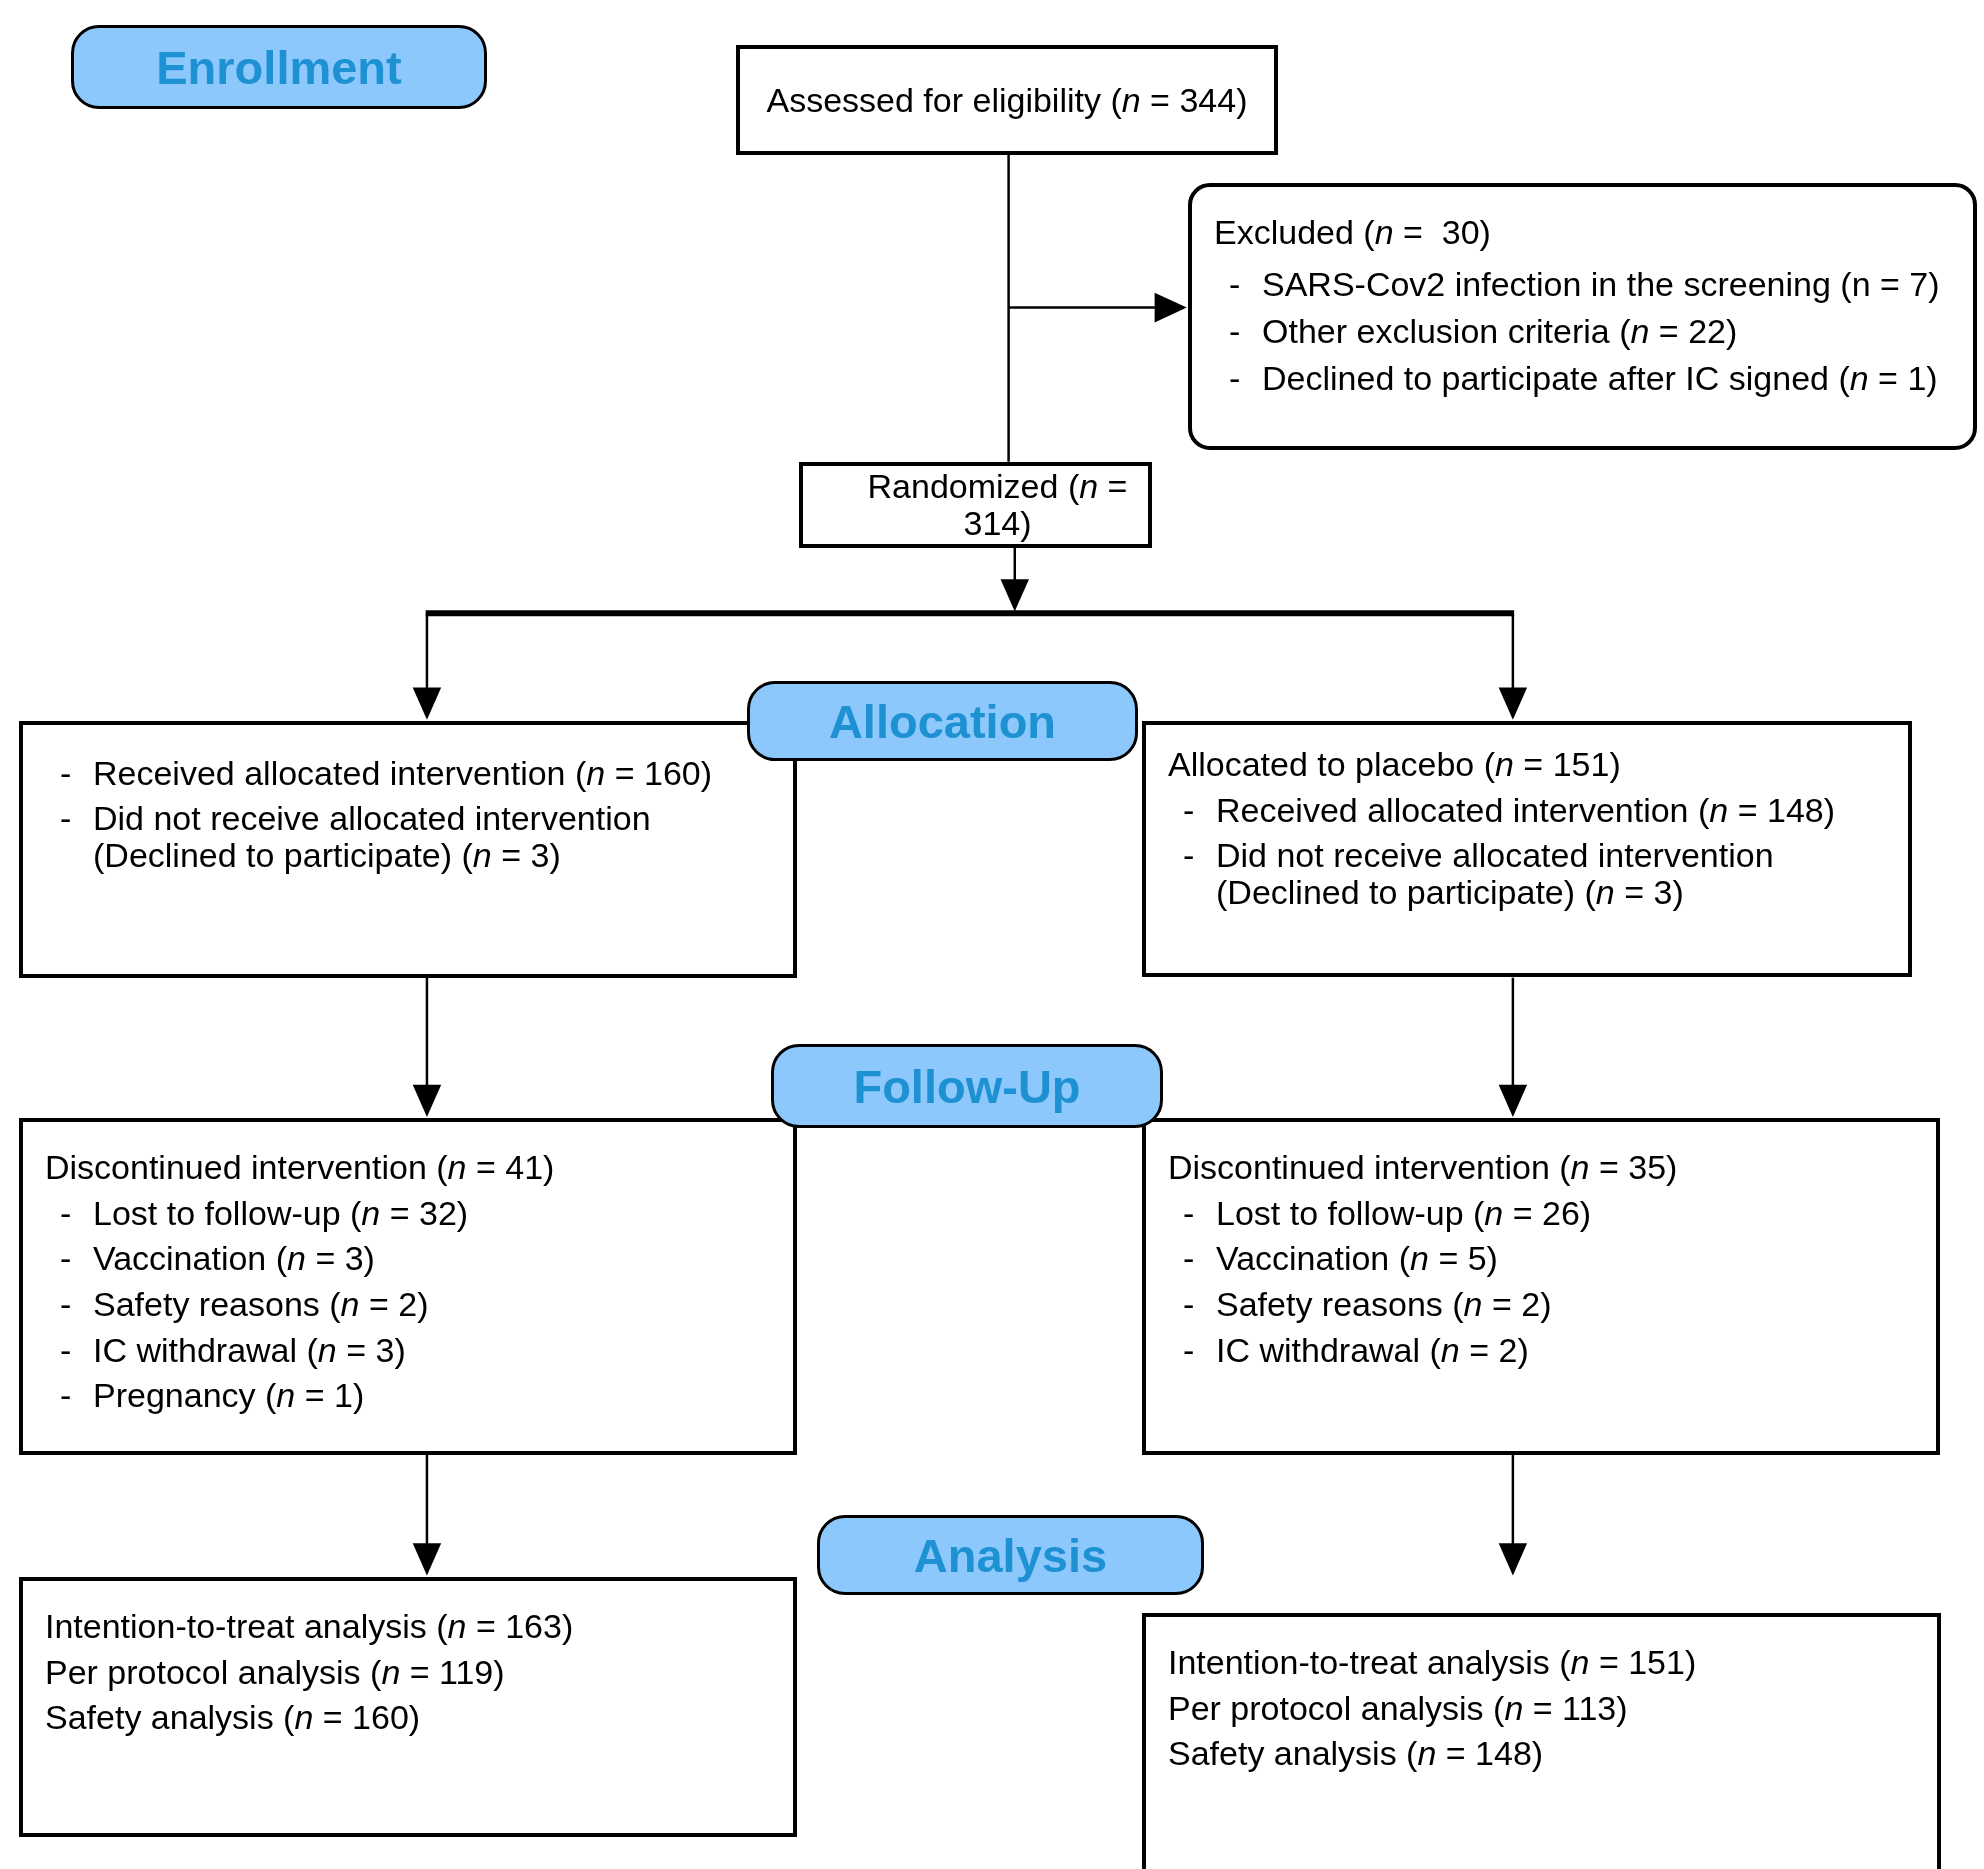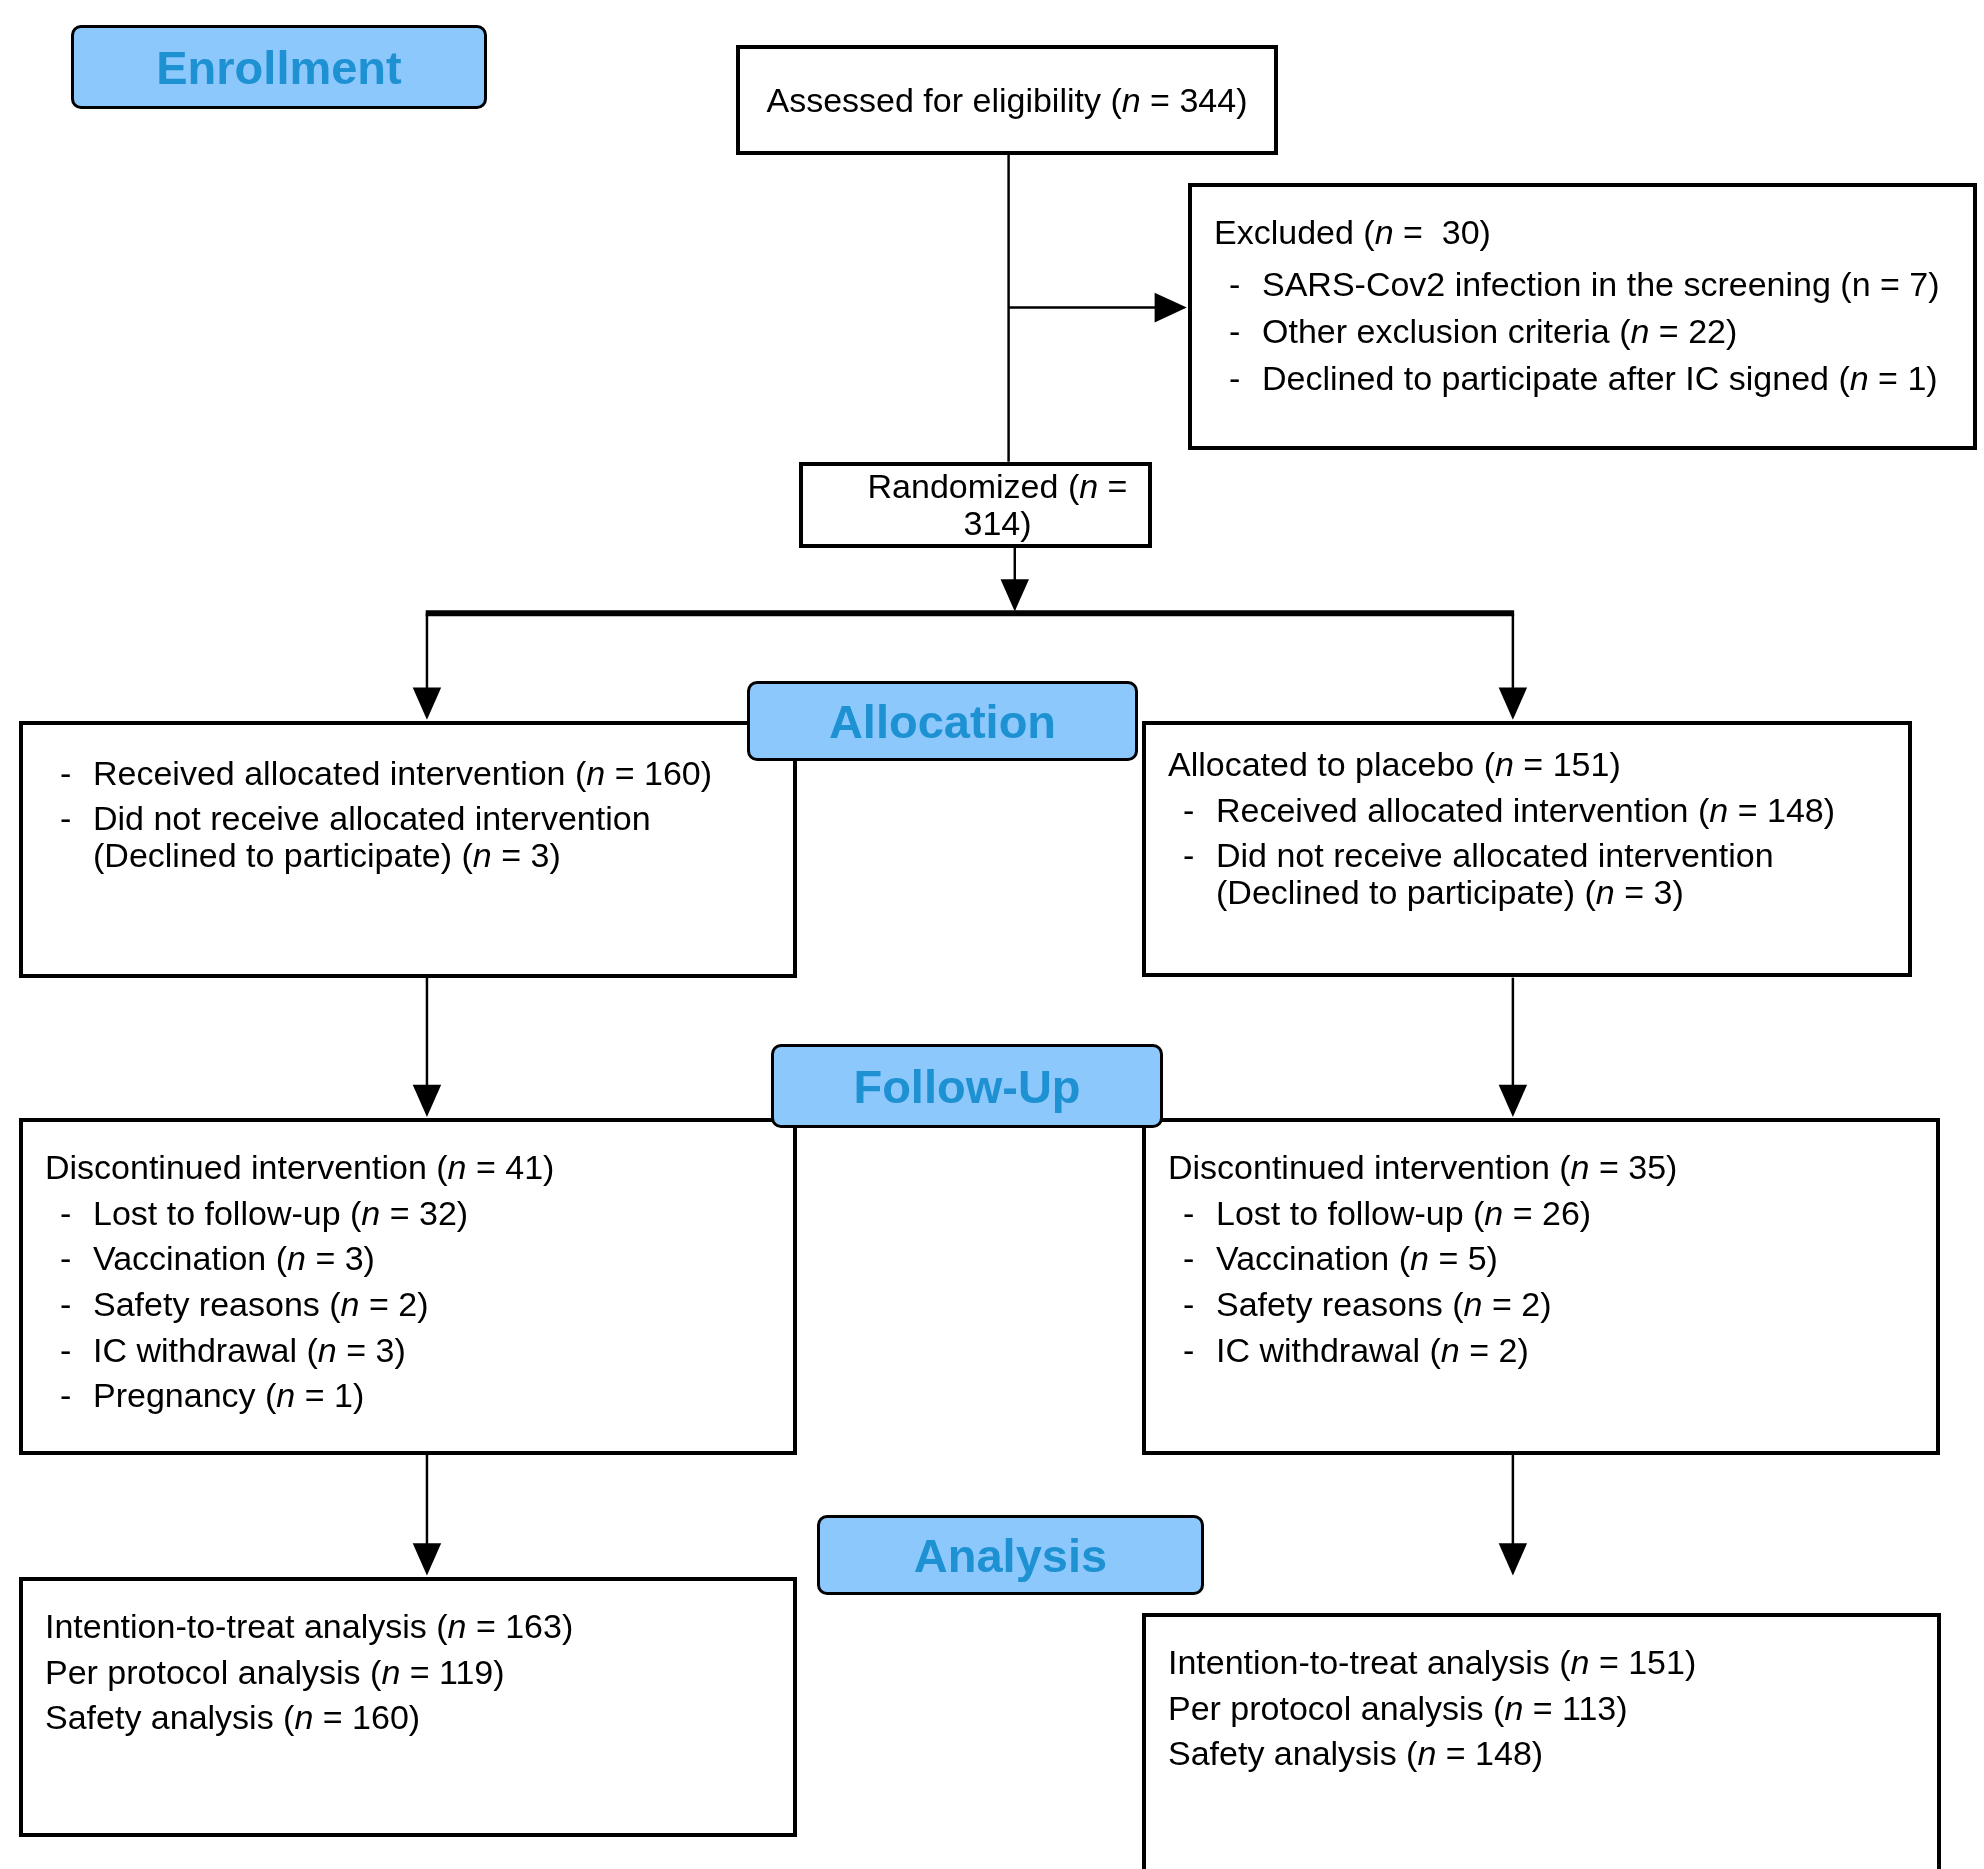--- a/index.html
+++ b/index.html
@@ -17,36 +17,36 @@
   .pad.xpad{padding-top:27px;}
   .li{display:flex;margin-top:8.7px;}
   .excl .li{margin-top:10px;}
   .excl .title{margin-bottom:15px;}
   .dash{flex:none;width:48px;padding-left:15px;box-sizing:border-box;}
   .li-text{flex:1;padding-right:6.2px;}
   .row{margin-top:8.7px;}
   .row:first-child{margin-top:0;}
   .stage{
     position:absolute;display:flex;align-items:center;justify-content:center;
-    background:#8CC8FC;border:3.1px solid #000;border-radius:10px;box-sizing:border-box;
+    background:#8CC8FC;border:3.1px solid #000;border-radius:28px;box-sizing:border-box;
     color:#1E91D2;font-size:47px;font-weight:bold;z-index:5;
   }
   i.nvar{font-style:italic;}
   span.nvar{font-style:normal;}
 </style>
 </head>
 <body>
 
 <div class="canvas">
 
   <div class="box center" style="left:736px;top:45px;width:542px;height:110px;">
     <span>Assessed for eligibility (<i class="nvar">n</i> = 344)</span>
   </div>
 
-  <div class="box pad xpad excl" style="left:1188px;top:183px;width:789px;height:267px;">
+  <div class="box pad xpad excl" style="left:1188px;top:183px;width:789px;height:267px;border-radius:22px;">
     <div class="title">Excluded (<i class="nvar">n</i> = &nbsp;30)</div>
     <div class="li">
       <span class="dash">-</span>
       <span class="li-text">SARS-Cov2 infection in the screening (<span class="nvar">n</span> = 7)</span>
     </div>
     <div class="li">
       <span class="dash">-</span>
       <span class="li-text">Other exclusion criteria (<i class="nvar">n</i> = 22)</span>
     </div>
     <div class="li">

